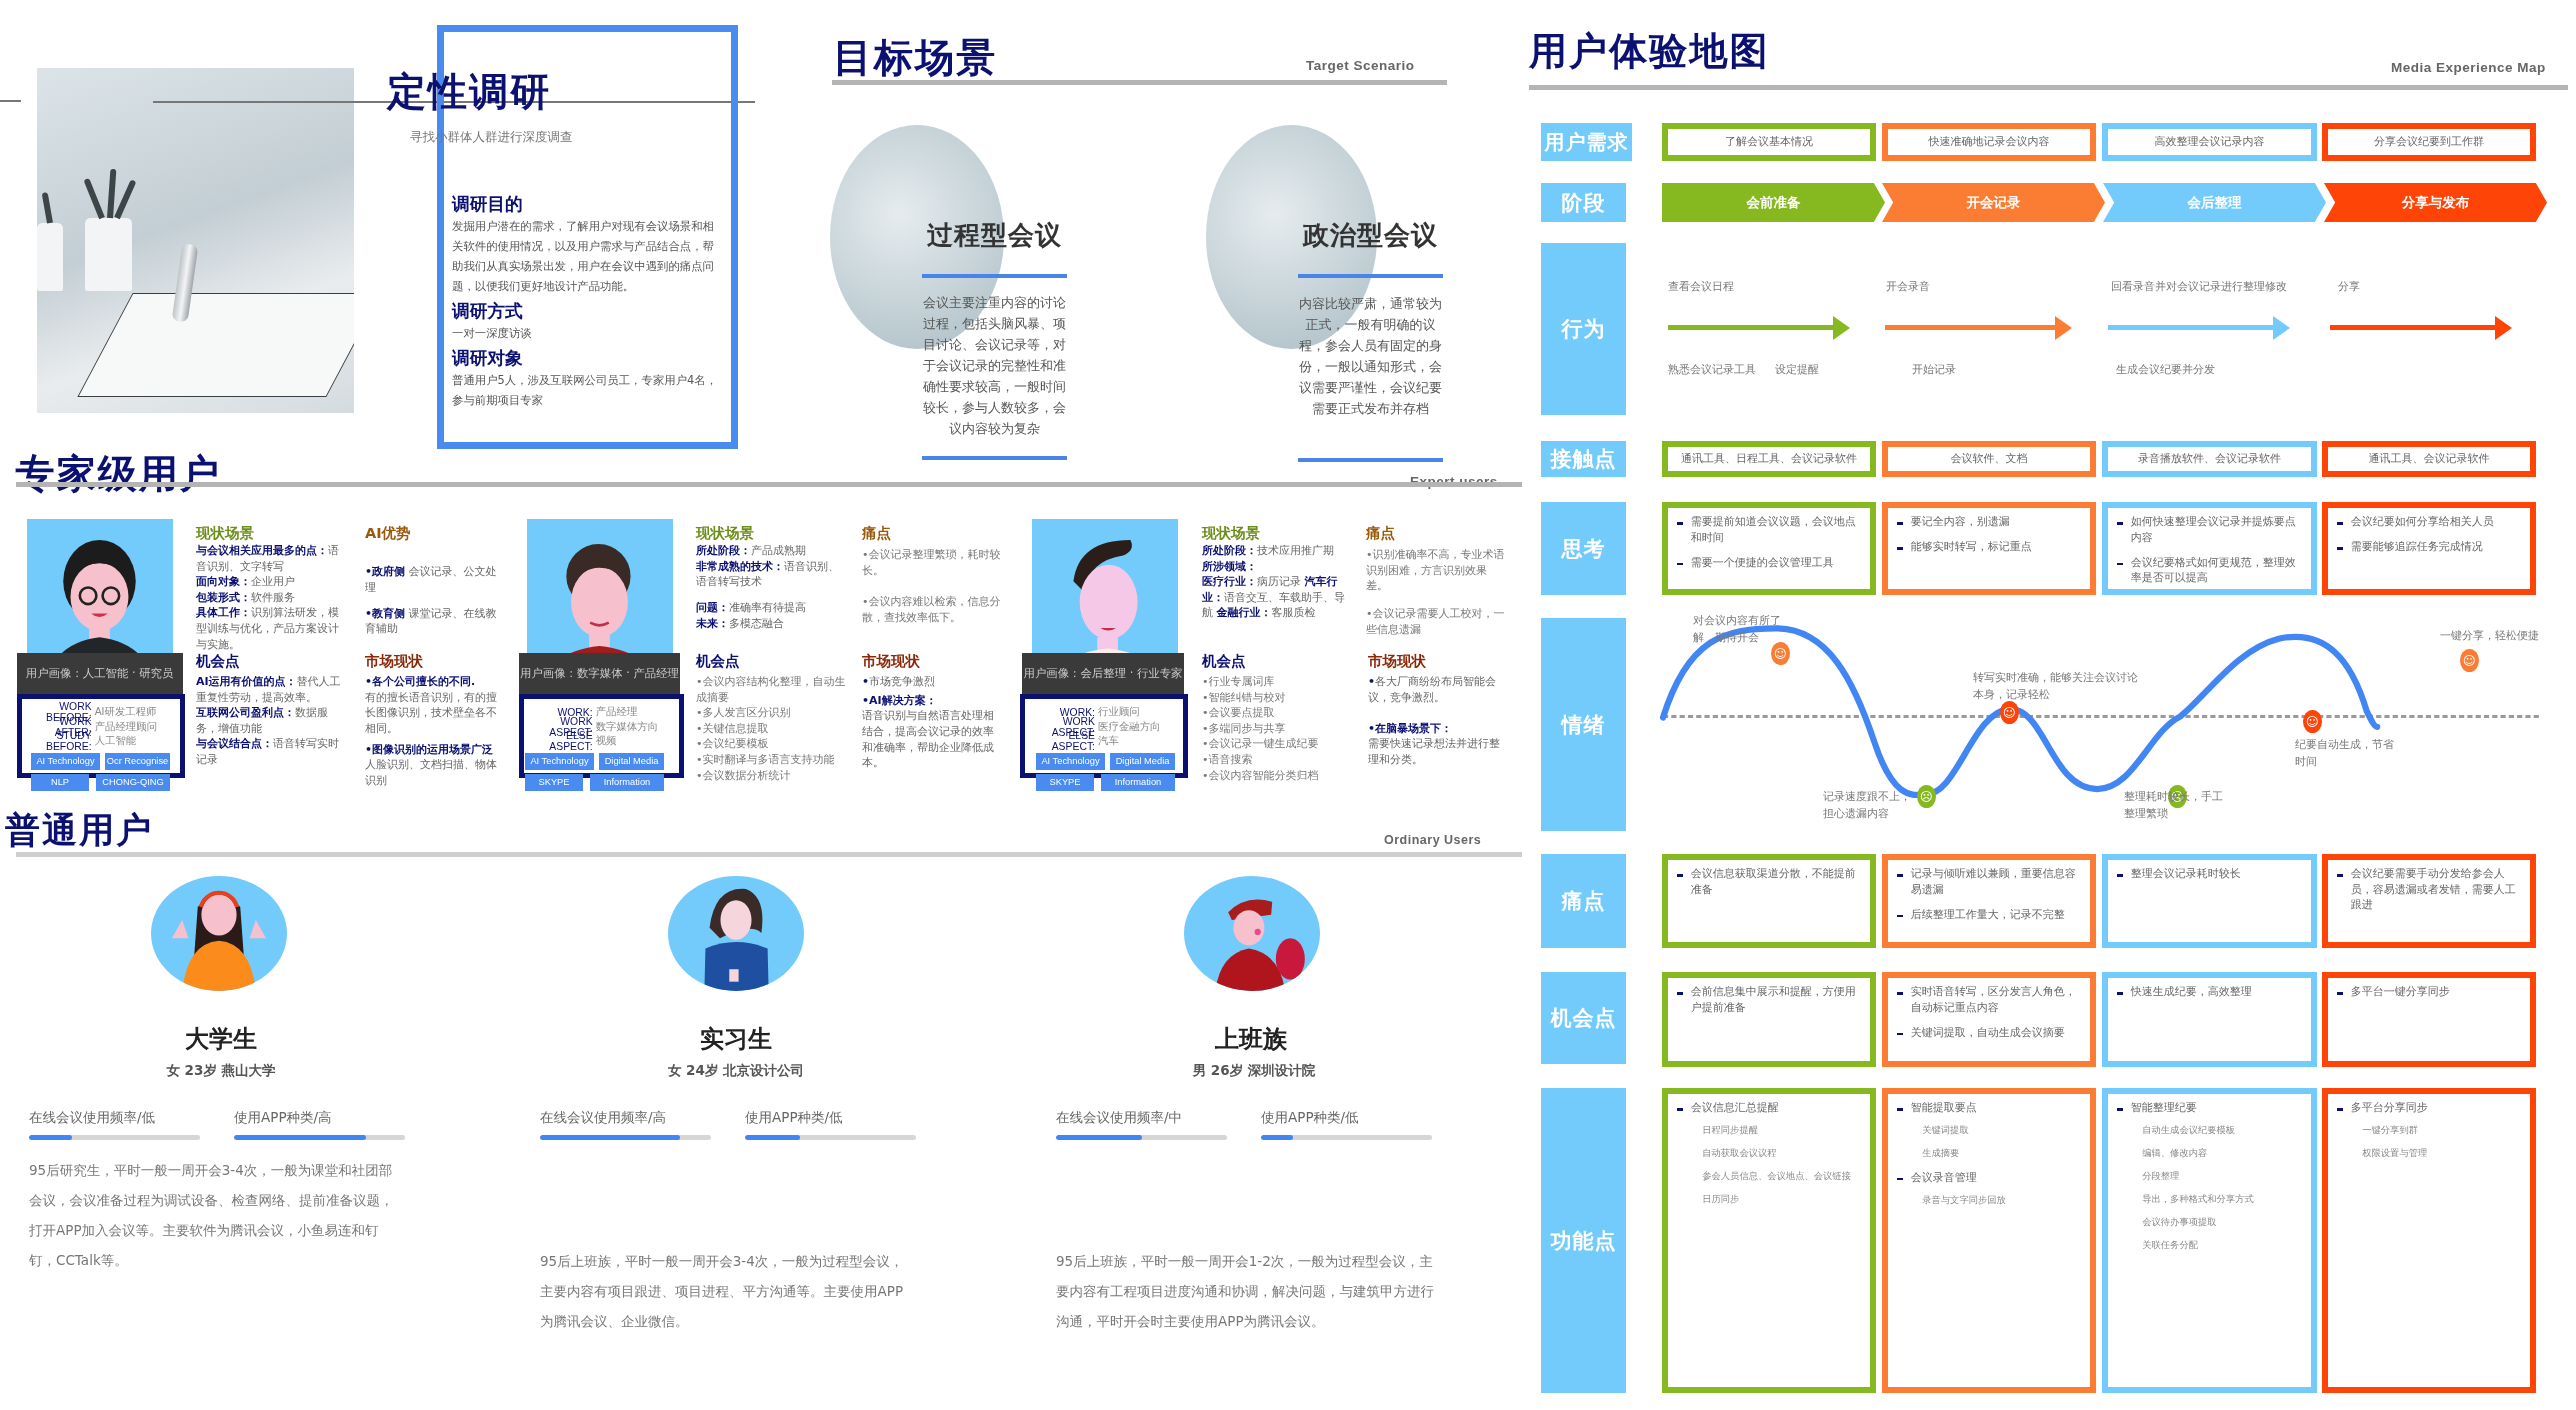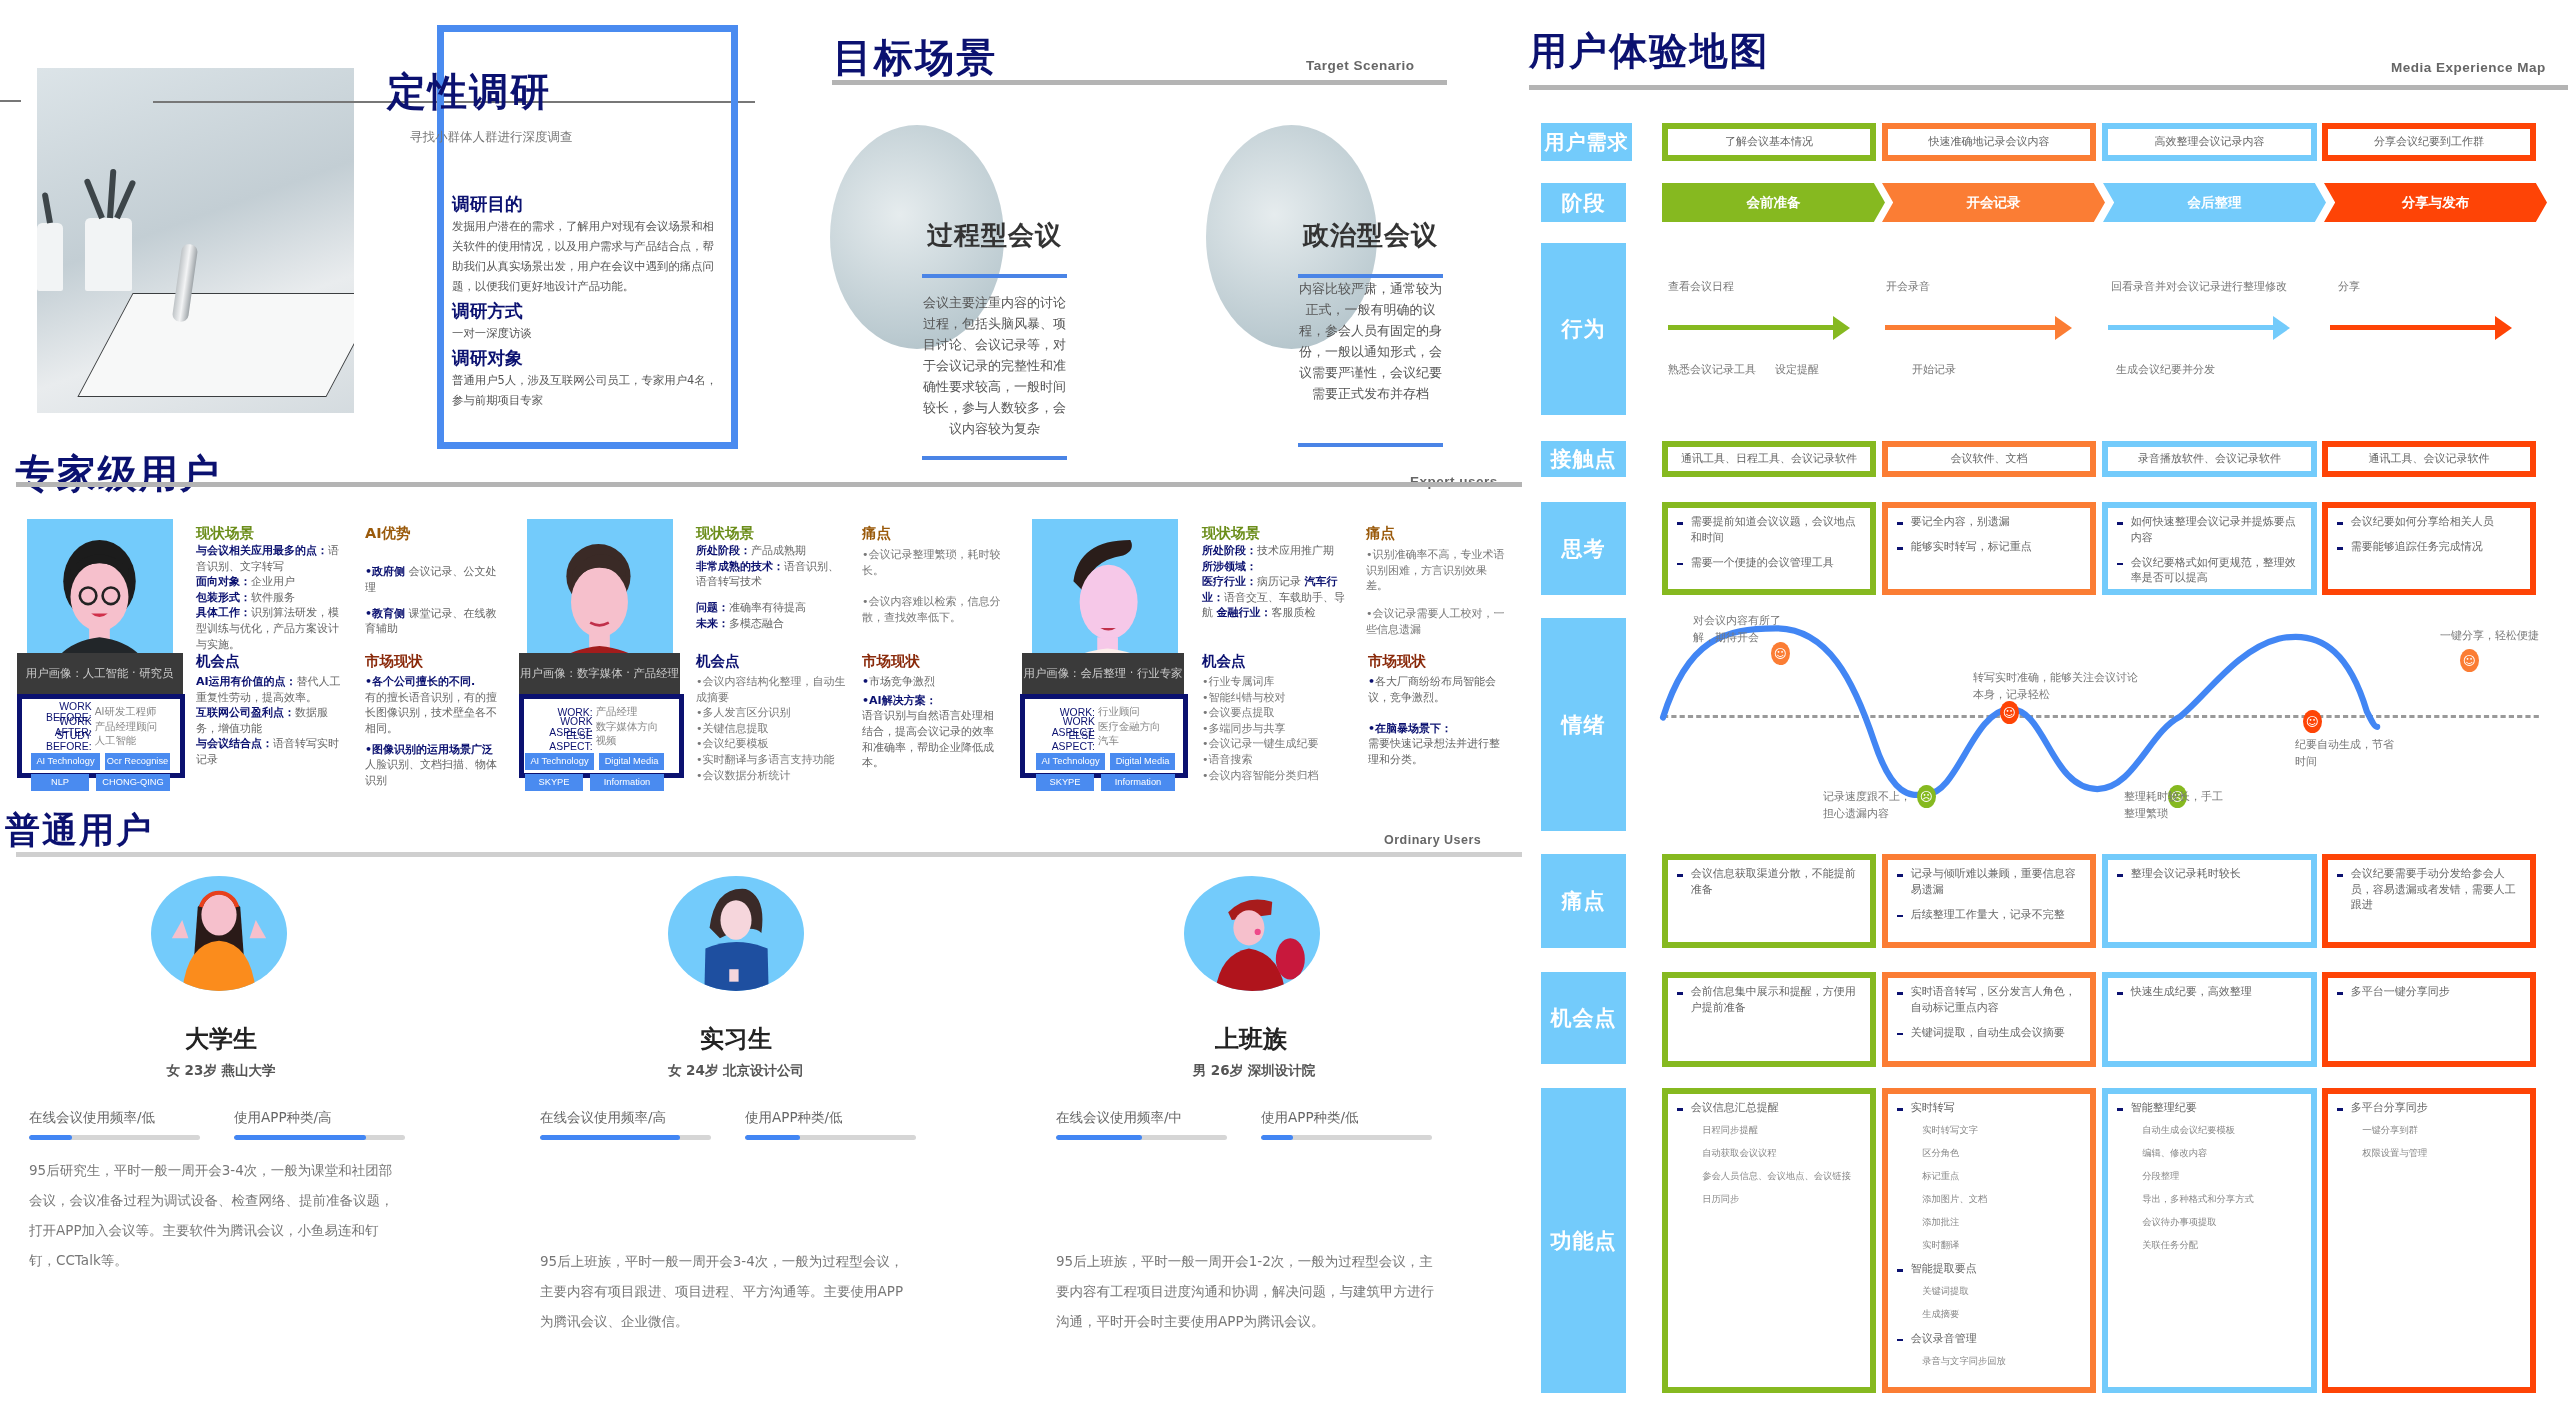--- a/index.html
+++ b/index.html
@@ -107,21 +107,21 @@
 
 <div class="abs" style="left:922px; top:218px; width:145px;">
   <div class="scn-title blur" style="text-align:center;">过程型会议</div>
   <div class="scn-line" style="margin-top:21px;"></div>
   <div class="scn-text blur" style="margin-top:13.5px; height:151px; overflow:hidden;">会议主要注重内容的讨论过程，包括头脑风暴、项目讨论、会议记录等，对于会议记录的完整性和准确性要求较高，一般时间较长，参与人数较多，会议内容较为复杂</div>
   <div class="scn-line" style="margin-top:13.5px;"></div>
 </div>
 <div class="abs" style="left:1298px; top:218px; width:145px;">
   <div class="scn-title blur" style="text-align:center;">政治型会议</div>
   <div class="scn-line" style="margin-top:21px;"></div>
-  <div class="scn-text blur" style="margin-top:0; height:151px; overflow:hidden;">内容比较严肃，通常较为正式，一般有明确的议程，参会人员有固定的身份，一般以通知形式，会议需要严谨性，会议纪要需要正式发布并存档</div>
+  <div class="scn-text blur" style="margin-top:15px; height:151px; overflow:hidden;">内容比较严肃，通常较为正式，一般有明确的议程，参会人员有固定的身份，一般以通知形式，会议需要严谨性，会议纪要需要正式发布并存档</div>
   <div class="scn-line" style="margin-top:13.5px;"></div>
 </div>
 
 <div class="abs h-title" style="left:15.6px; top:447px; font-size:39px;">专家级用户</div>
 <div class="abs en-tag blur" style="left:1410px; top:474px;">Expert users</div>
 <div class="abs rule" style="left:15.6px; top:482px; width:1506px; height:5.2px; background:#b4b4b4;"></div>
 
 <div class="abs avatar-sq" style="left:27px; top:519px; width:146px; height:179px;">
   <svg width="146" height="179" viewBox="0 0 282 345">
     <ellipse cx="140" cy="120" rx="70" ry="80" fill="#1c1c1c"></ellipse>
@@ -524,30 +524,20 @@
         <li class="blur">日程同步提醒</li>
         <li class="blur">自动获取会议议程</li>
         <li class="blur">参会人员信息、会议地点、会议链接</li>
         <li class="blur">日历同步</li>
       </ul>
     </li>
   </ul>
 </div>
 <div class="abs map-box c-orange" style="left:1882px; top:1088px; width:214px; height:305px;">
   <ul class="bullet-list">
-    <li><span class="blur">实时转写</span>
-      <ul class="sub-list">
-        <li class="blur">实时转写文字</li>
-        <li class="blur">区分角色</li>
-        <li class="blur">标记重点</li>
-        <li class="blur">添加图片、文档</li>
-        <li class="blur">添加批注</li>
-        <li class="blur">实时翻译</li>
-      </ul>
-    </li>
     <li><span class="blur">智能提取要点</span>
       <ul class="sub-list">
         <li class="blur">关键词提取</li>
         <li class="blur">生成摘要</li>
       </ul>
     </li>
     <li><span class="blur">会议录音管理</span>
       <ul class="sub-list">
         <li class="blur">录音与文字同步回放</li>
       </ul>

